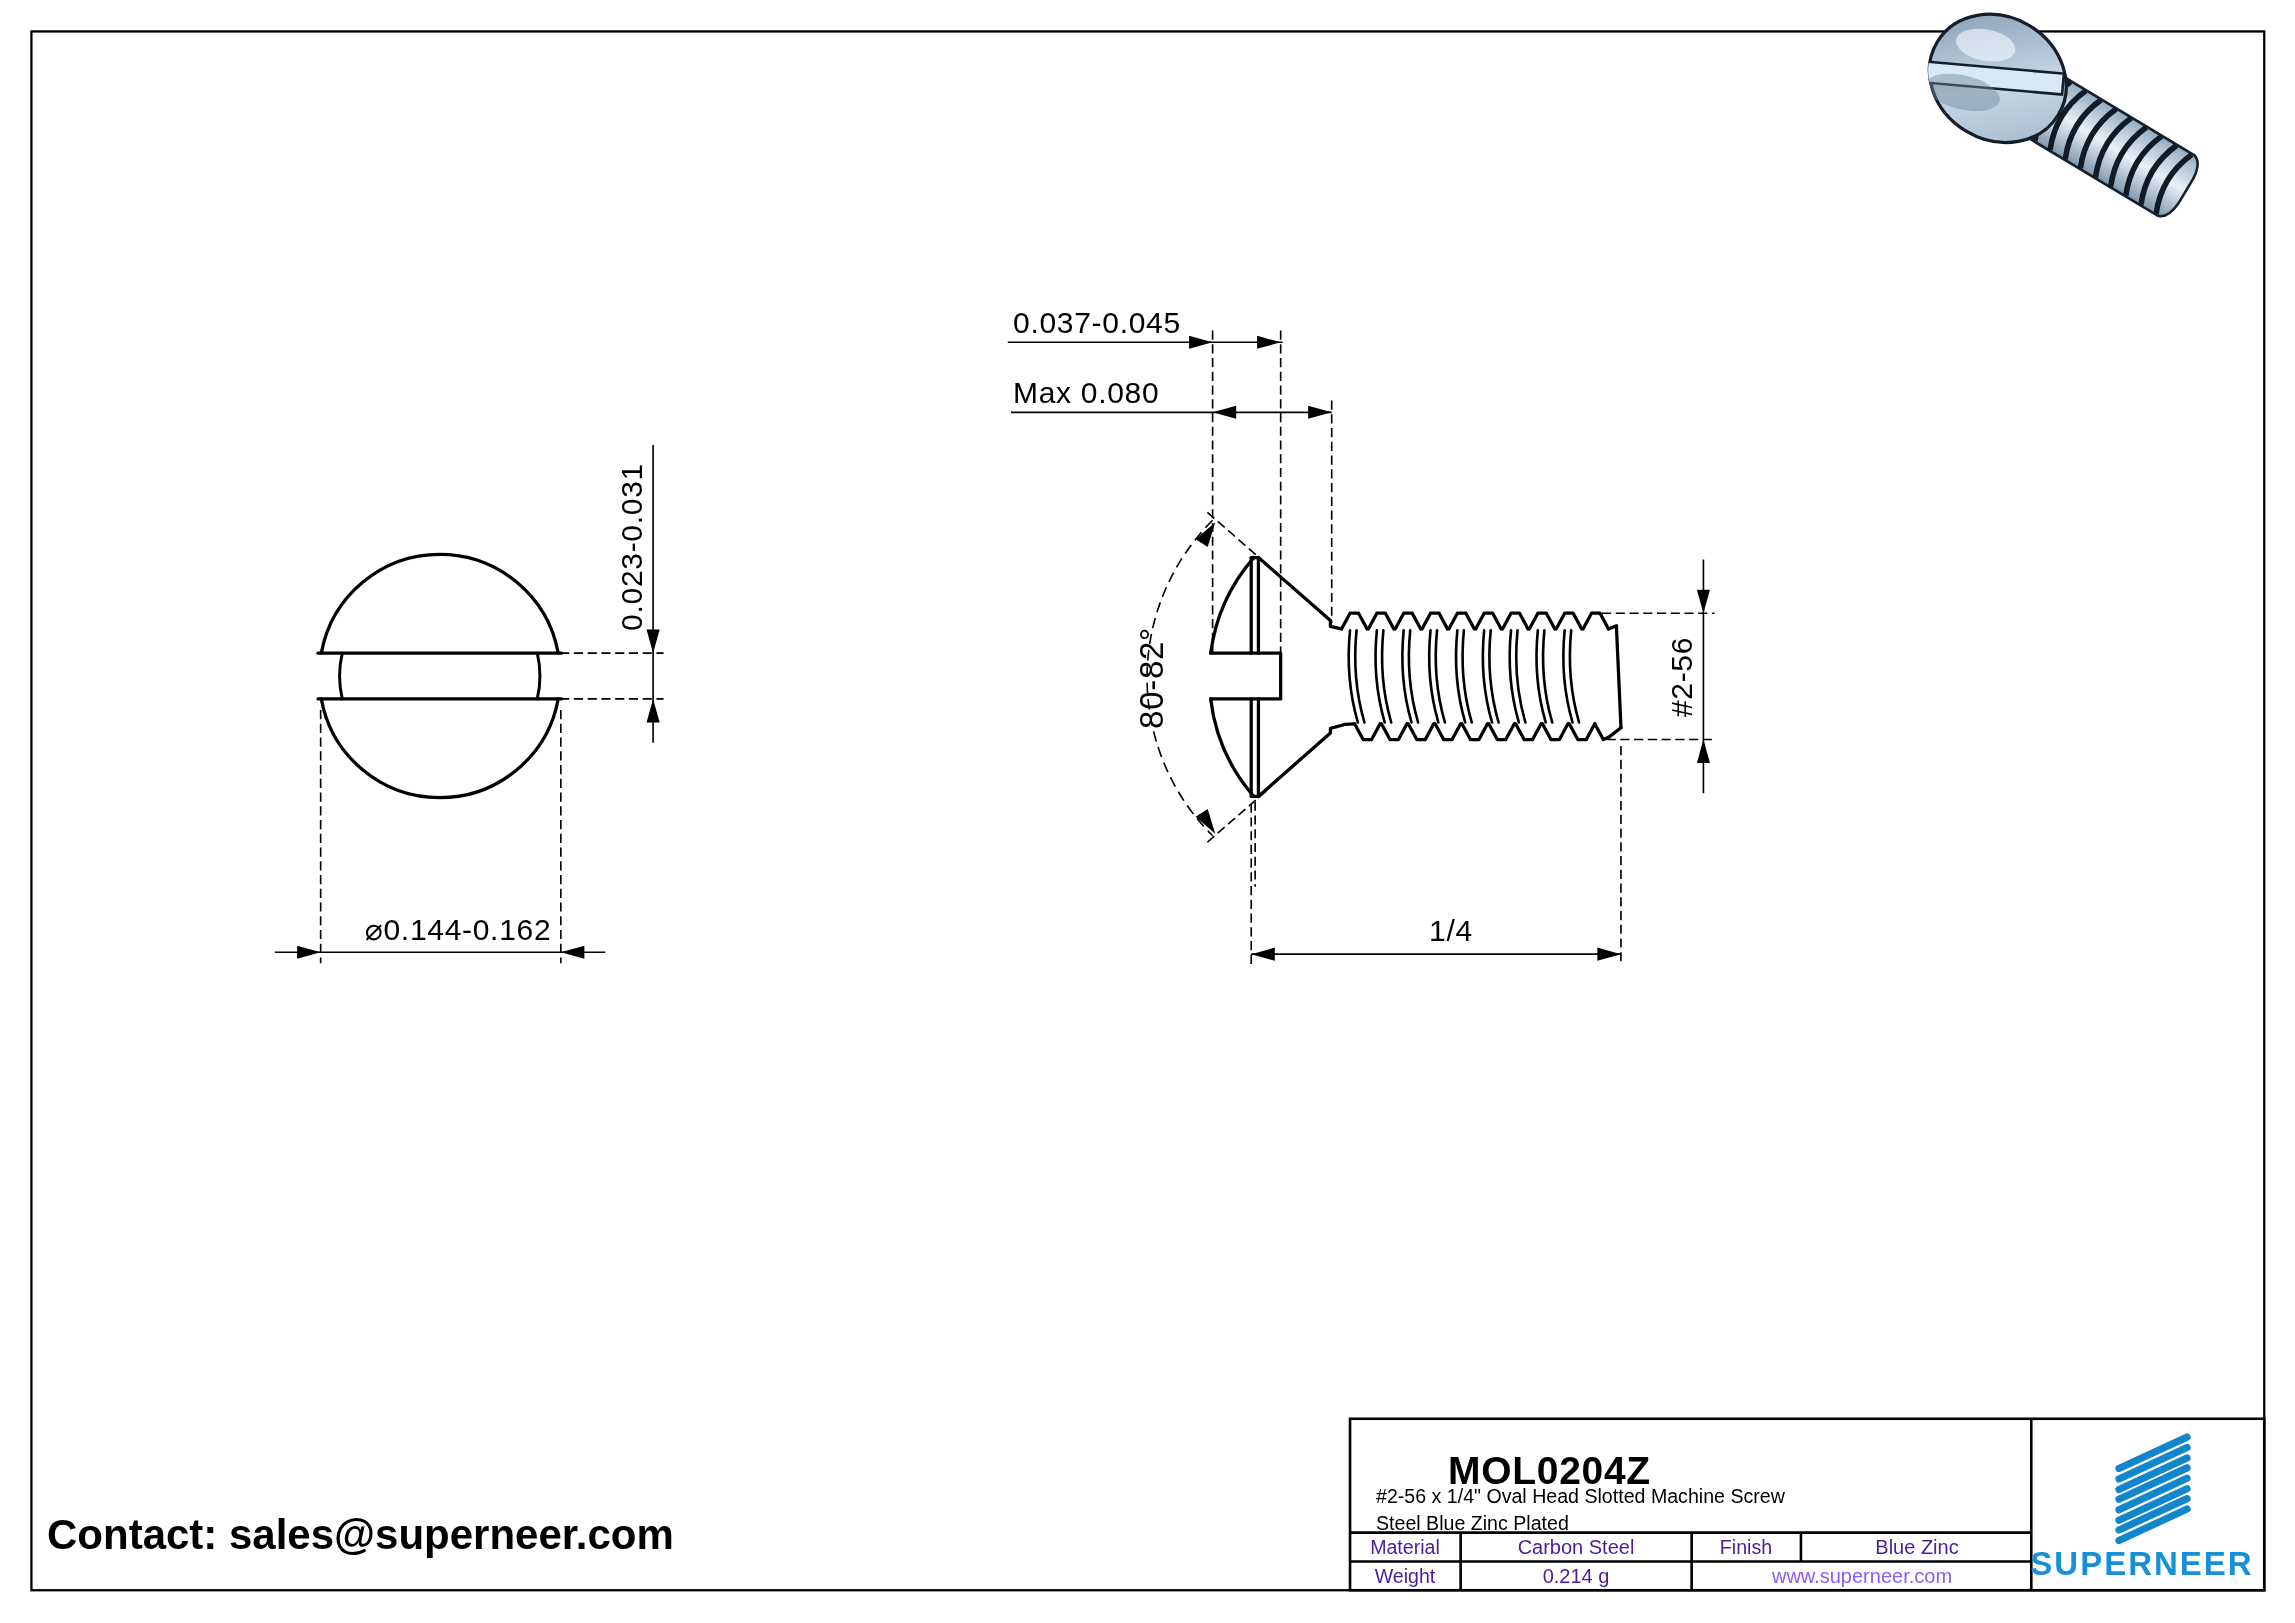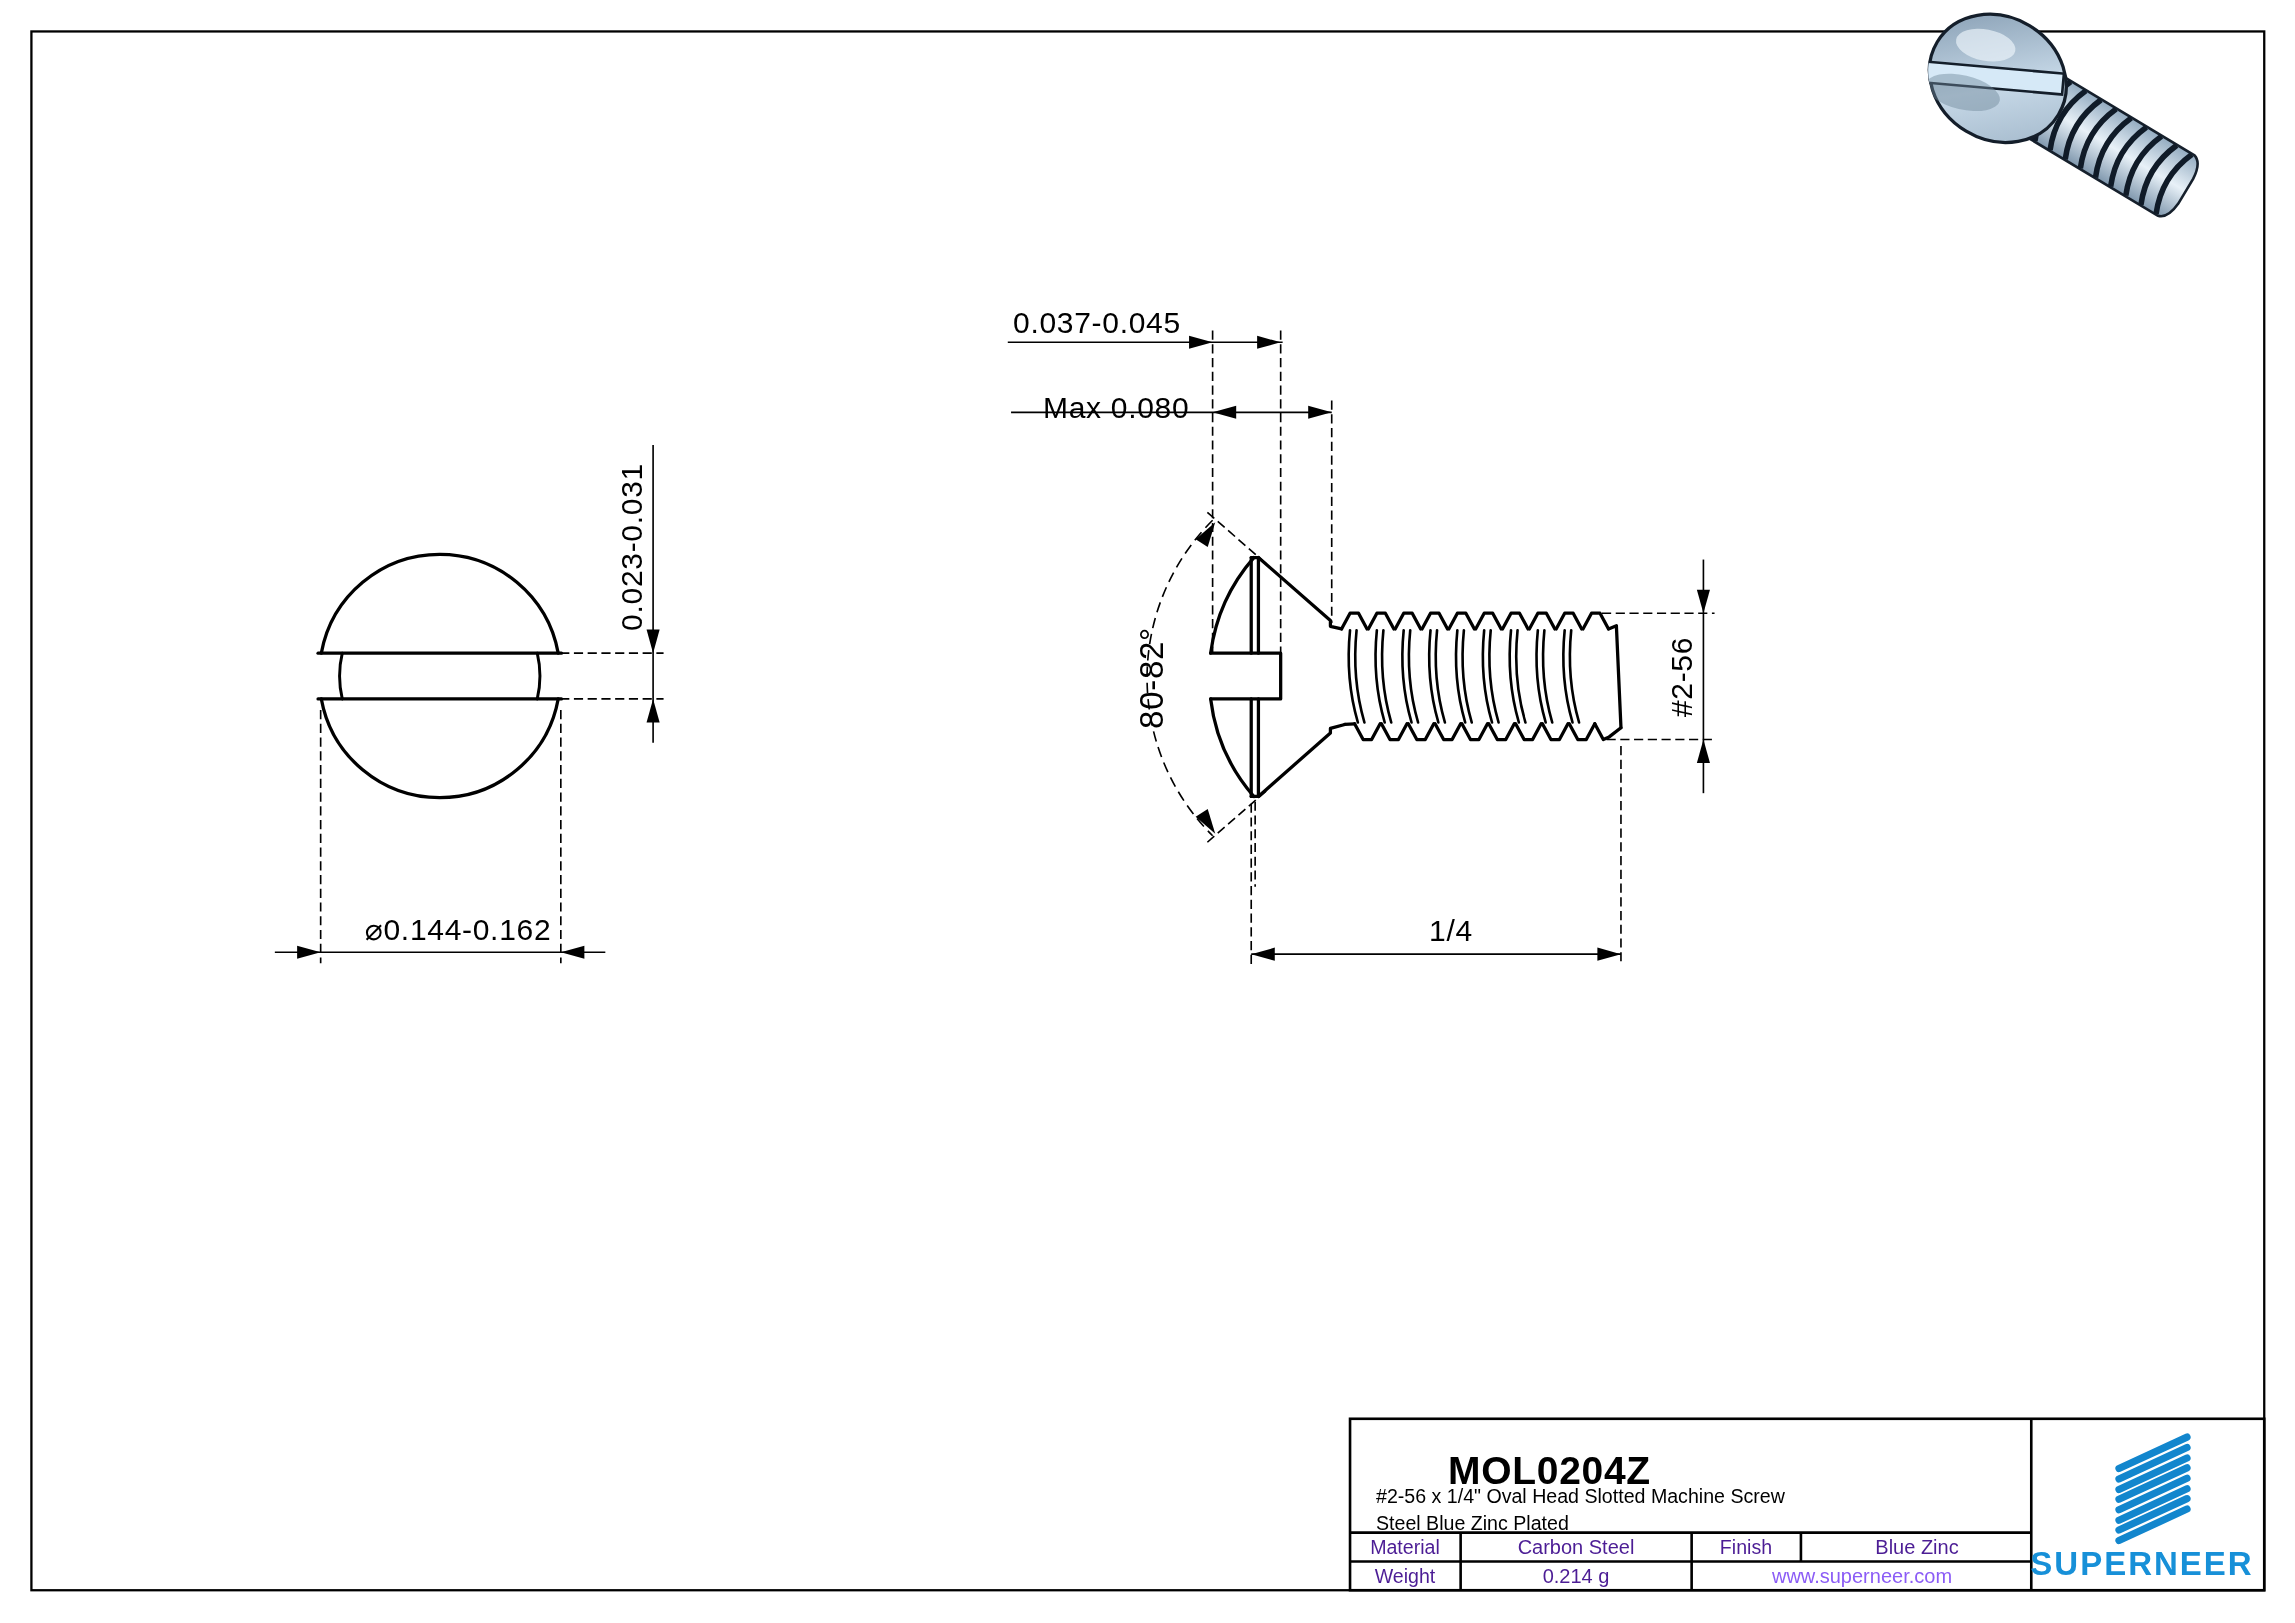--- a/index.html
+++ b/index.html
@@ -212,27 +212,28 @@
       <line x1="3238" y1="2276" x2="3342" y2="2228"></line>
       <line x1="3238" y1="2291" x2="3342" y2="2243"></line>
       <line x1="3238" y1="2307" x2="3342" y2="2259"></line>
       <line x1="3238" y1="2323" x2="3342" y2="2275"></line>
       <line x1="3238" y1="2338" x2="3342" y2="2290"></line>
       <line x1="3238" y1="2354" x2="3342" y2="2306"></line>
     </g>
   </svg>
 
   <span class="lbl dim" style="left:1013px;top:306px;">0.037-0.045</span>
-  <span class="lbl dim" style="left:1043px;top:376px;margin-top:15px;">Max 0.080</span>
+  <span class="lbl dim" style="left:1013px;top:376px;">Max 0.080</span>
   <span class="lbl dim rotctr" style="left:1152px;top:678px;font-size:33px;">80-82°</span>
   <span class="lbl dim rotctr" style="left:1682px;top:677px;">#2-56</span>
   <span class="lbl dim ctr" style="left:1437px;top:914px;">1/4</span>
   <span class="lbl dim rotctr" style="left:632px;top:547px;">0.023-0.031</span>
   <span class="lbl dim ctr" style="left:444px;top:912px;">⌀0.144-0.162</span>
 
+  <span class="lbl contact" style="left:47px;top:1511px;">Contact: sales@superneer.com</span>
 
   <span class="lbl tb-part" style="left:1448px;top:1435px;margin-top:14px;">MOL0204Z</span>
   <span class="lbl tb-desc" style="left:1376px;top:1485px;">#2-56 x 1/4" Oval Head Slotted Machine Screw</span>
   <span class="lbl tb-desc" style="left:1376px;top:1512px;">Steel Blue Zinc Plated</span>
 
   <span class="cell" style="left:1405px;top:1547px;">Material</span>
   <span class="cell val" style="left:1576px;top:1547px;">Carbon Steel</span>
   <span class="cell" style="left:1746px;top:1547px;">Finish</span>
   <span class="cell val" style="left:1917px;top:1547px;">Blue Zinc</span>
   <span class="cell" style="left:1405px;top:1576px;">Weight</span>

